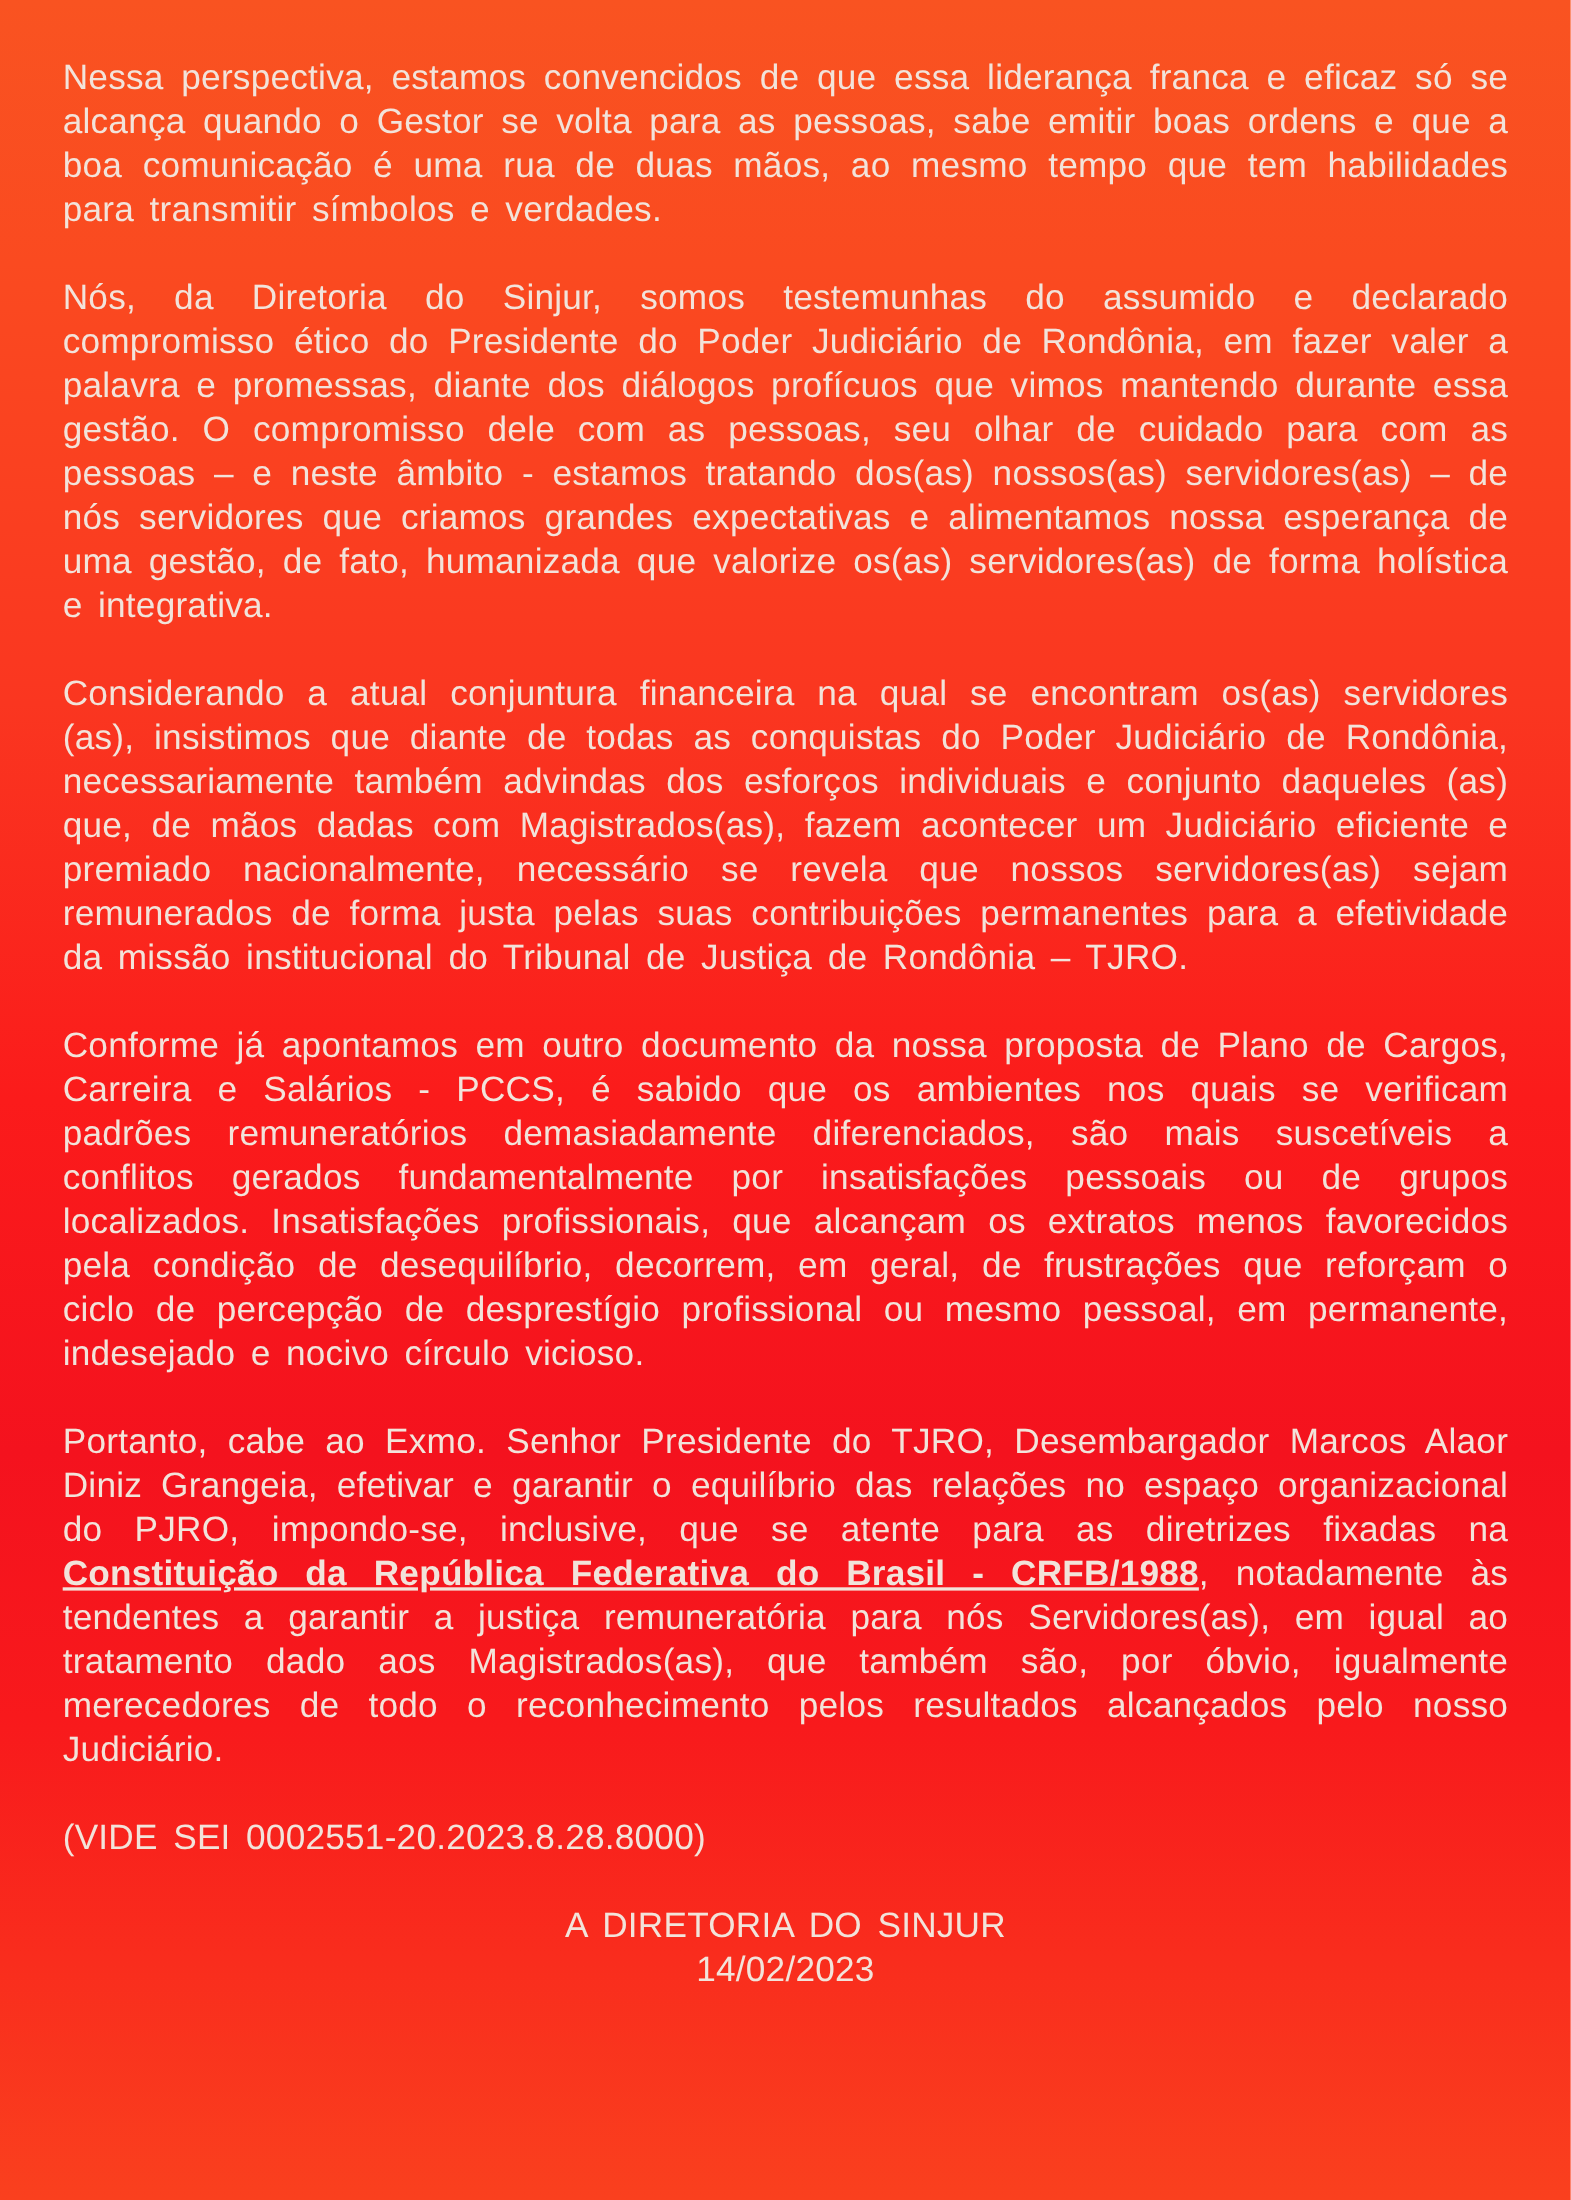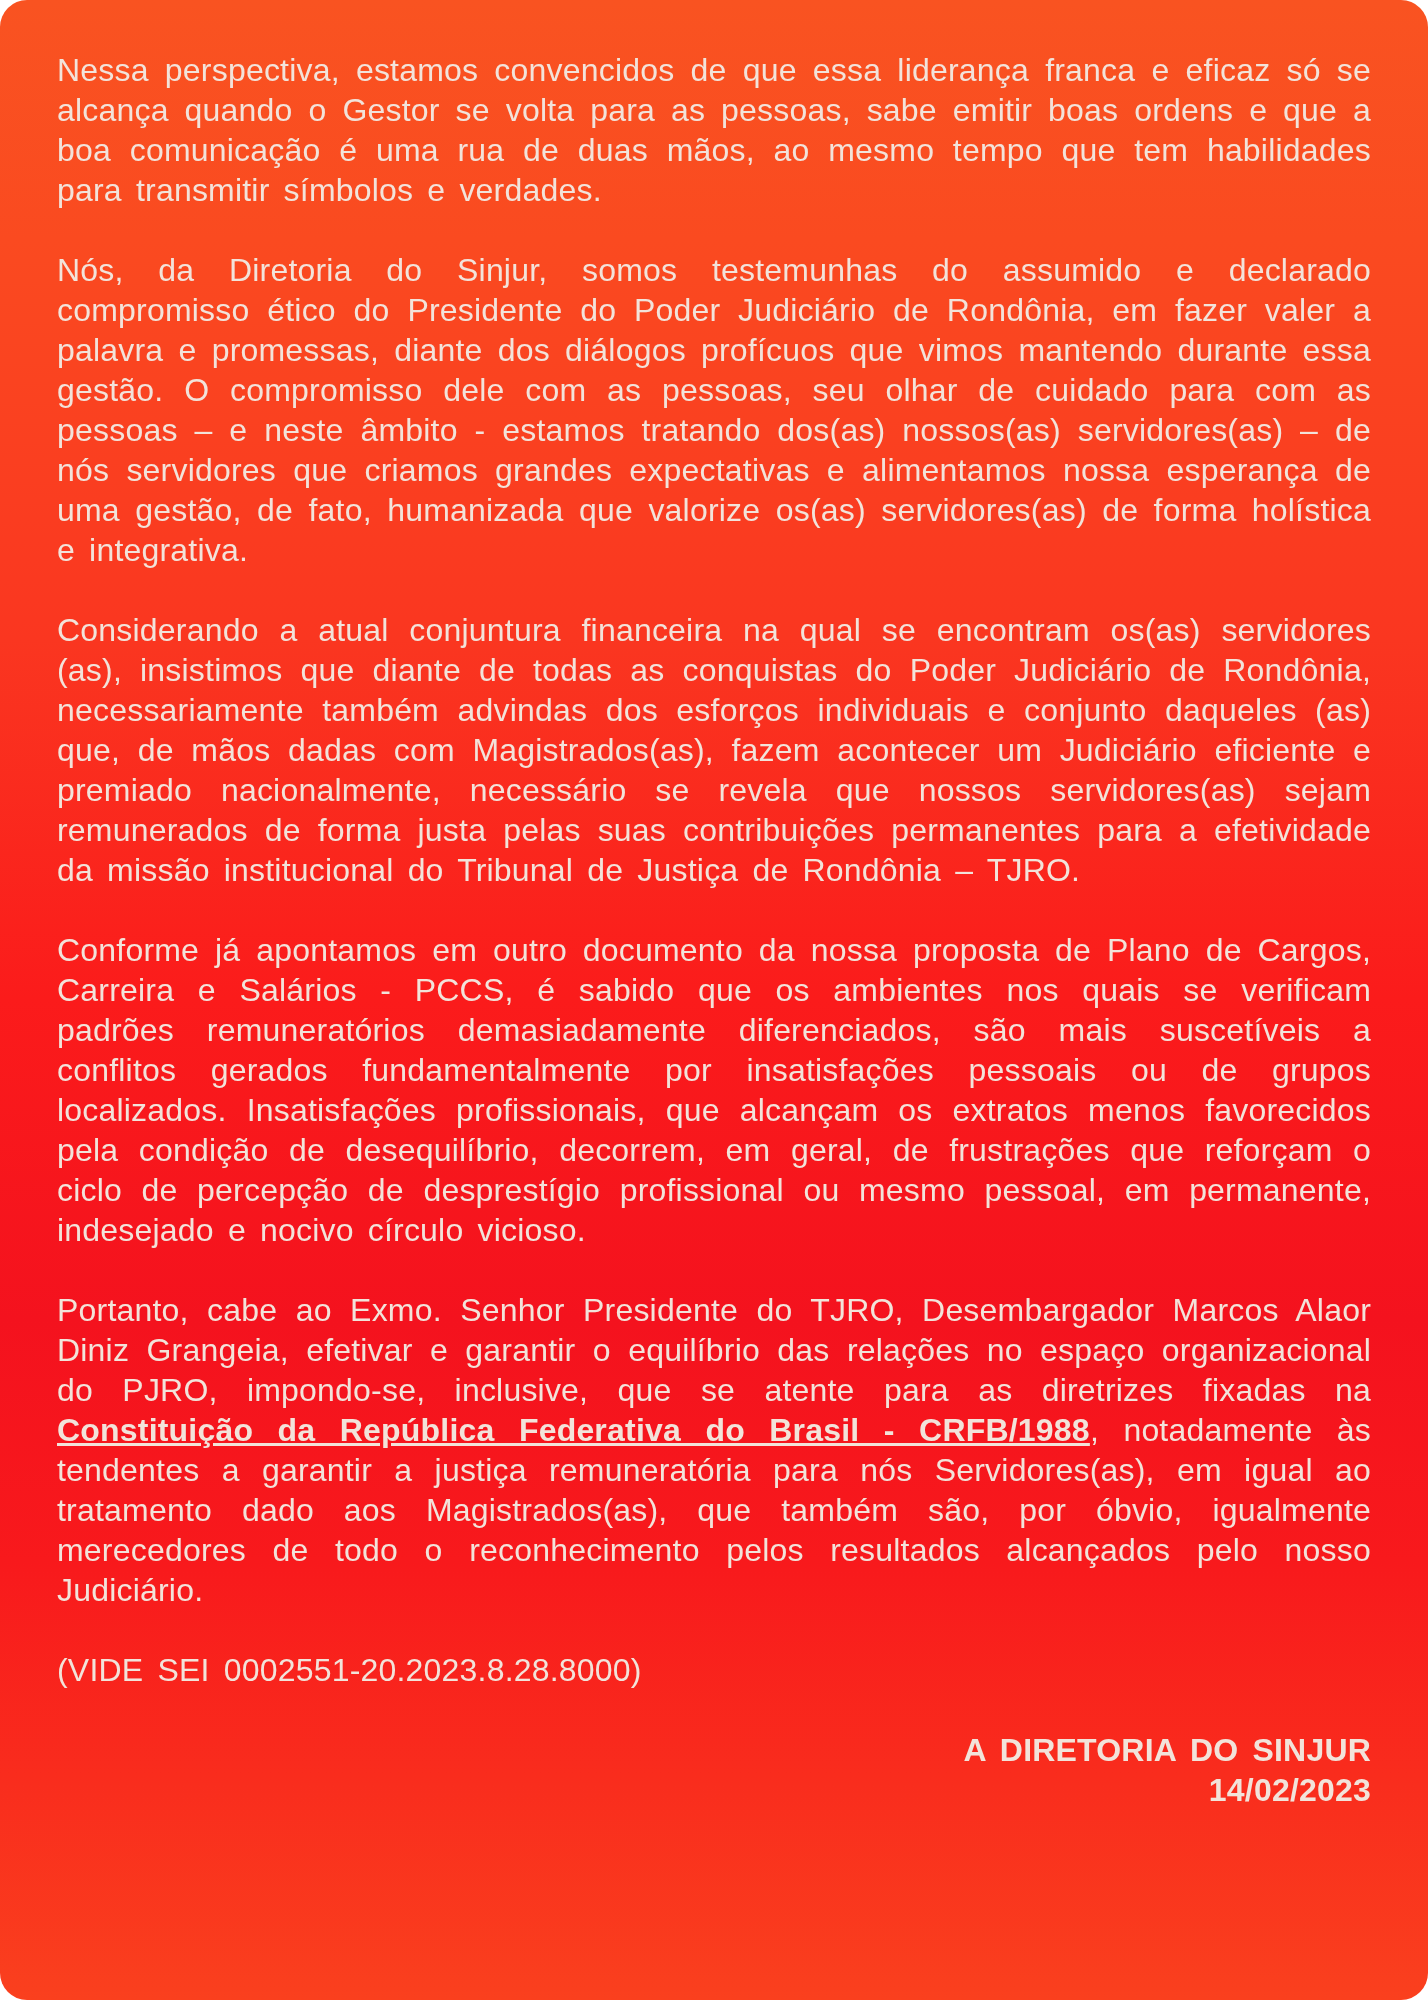--- a/index.html
+++ b/index.html
@@ -22,38 +22,37 @@
       #f8191c 78%,
       #fa401e 100%
     );
     color: #f2e3da;
     font-family: "Liberation Sans", sans-serif;
     font-size: 32px;
     line-height: 40px;
     letter-spacing: 0.2px;
     word-spacing: 5px;
     overflow: hidden;
-    border-radius: 27px;
   }
   .para {
     margin: 0 0 40px 0;
     text-align: justify;
     text-justify: inter-word;
   }
   .para.single {
     text-align: left;
   }
   .bold-inline {
     font-weight: 700;
     text-decoration: underline;
   }
   .signature-block {
-    margin: 0;
-    font-weight: 700;
-    text-align: right;
+    margin: 16px;
+    font-weight: 400;
+    text-align: center;
   }
   .sig-line {
     display: block;
   }
 </style>
 </head>
 <body>
 
 <div class="page">
 

